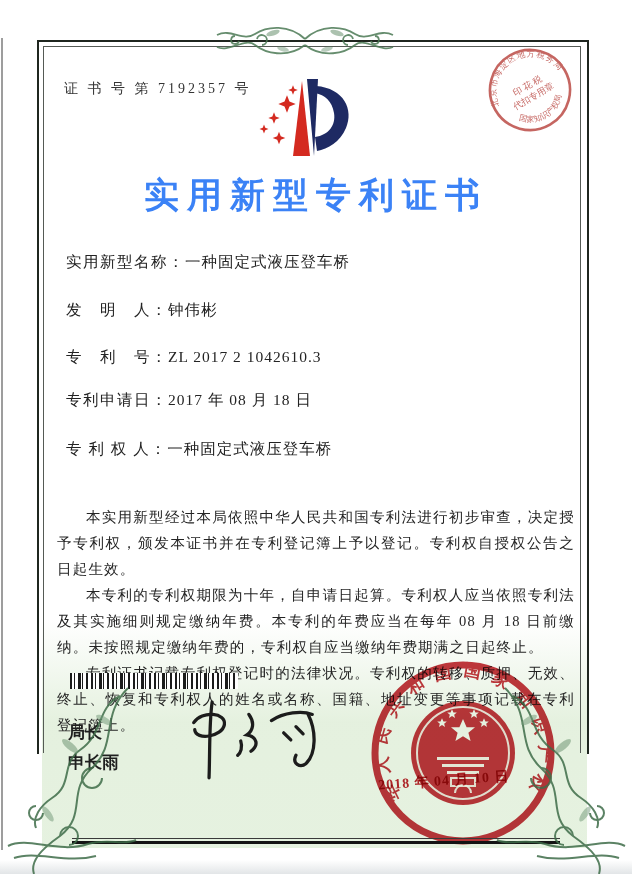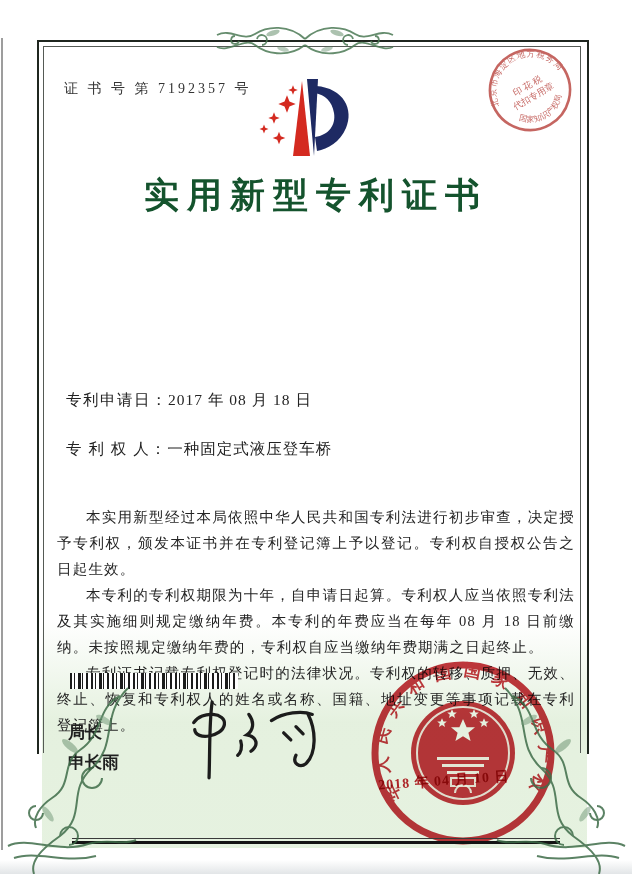--- a/index.html
+++ b/index.html
@@ -12,21 +12,21 @@
   
   .tint{left:42px;top:620px;width:545px;height:228px;pointer-events:none;
         background:linear-gradient(to bottom,rgba(226,240,219,0) 0%,rgba(220,236,212,.75) 45%,rgba(228,241,222,.95) 100%);}
   
   .frame-outer{left:37px;top:40px;width:548px;height:712px;border:2px solid #1f261f;border-bottom:none;}
   .frame-inner{left:43px;top:46px;width:536px;height:706px;border:1px solid #555a55;border-bottom:none;}
   
   .cert-no{left:64px;top:80px;font-size:14px;letter-spacing:3px;color:#343434;white-space:nowrap;}
   .logo{left:256px;top:76px;width:104px;height:86px;}
   .title{left:0;top:172px;width:632px;text-align:center;font-size:35px;font-weight:bold;
-         letter-spacing:8px;color:#14532d;}
+         letter-spacing:8px;color:#3b82f6;}
   
   .frow{left:66px;font-size:15.5px;letter-spacing:1px;white-space:nowrap;color:#232323;}
   .frow .flabel{letter-spacing:1.5px;}
   
   .bodytext{left:57px;top:504px;width:518px;font-size:14.5px;line-height:26px;
             letter-spacing:1.2px;text-align:justify;color:#242424;}
   .bodytext p{margin:0;text-indent:2em;}
   
   .barcode{left:70px;top:673px;width:168px;height:16px;
     background:repeating-linear-gradient(90deg,#1b1b1b 0 2px,#fff 2px 4px,#1b1b1b 4px 5px,#fff 5px 8px,#1b1b1b 8px 11px,#fff 11px 12px,#1b1b1b 12px 13px,#fff 13px 16px,#1b1b1b 16px 18px,#fff 18px 21px);}
@@ -99,20 +99,29 @@
       <text font-size="8">
         <textPath href="#taxBottom" startOffset="50%" text-anchor="middle">国家知识产权局</textPath>
       </text>
       <text x="0" y="-2" font-size="9" text-anchor="middle">印 花 税</text>
       <text x="0" y="10" font-size="9" text-anchor="middle">代扣专用章</text>
     </g>
   </svg>
 
   <div class="abs title">实用新型专利证书</div>
 
+  <div class="abs frow" style="top:252px">
+    <span class="flabel">实用新型名称：</span><span>一种固定式液压登车桥</span>
+  </div>
+  <div class="abs frow" style="top:300px">
+    <span class="flabel">发　明　人：</span><span>钟伟彬</span>
+  </div>
+  <div class="abs frow" style="top:347px">
+    <span class="flabel">专　利　号：</span><span>ZL 2017 2 1042610.3</span>
+  </div>
   <div class="abs frow" style="top:390px">
     <span class="flabel">专利申请日：</span><span>2017 年 08 月 18 日</span>
   </div>
   <div class="abs frow" style="top:439px">
     <span class="flabel">专 利 权 人：</span><span>一种固定式液压登车桥</span>
   </div>
 
   <div class="abs bodytext">
     <p>本实用新型经过本局依照中华人民共和国专利法进行初步审查，决定授予专利权，颁发本证书并在专利登记簿上予以登记。专利权自授权公告之日起生效。</p>
     <p>本专利的专利权期限为十年，自申请日起算。专利权人应当依照专利法及其实施细则规定缴纳年费。本专利的年费应当在每年 08 月 18 日前缴纳。未按照规定缴纳年费的，专利权自应当缴纳年费期满之日起终止。</p>

